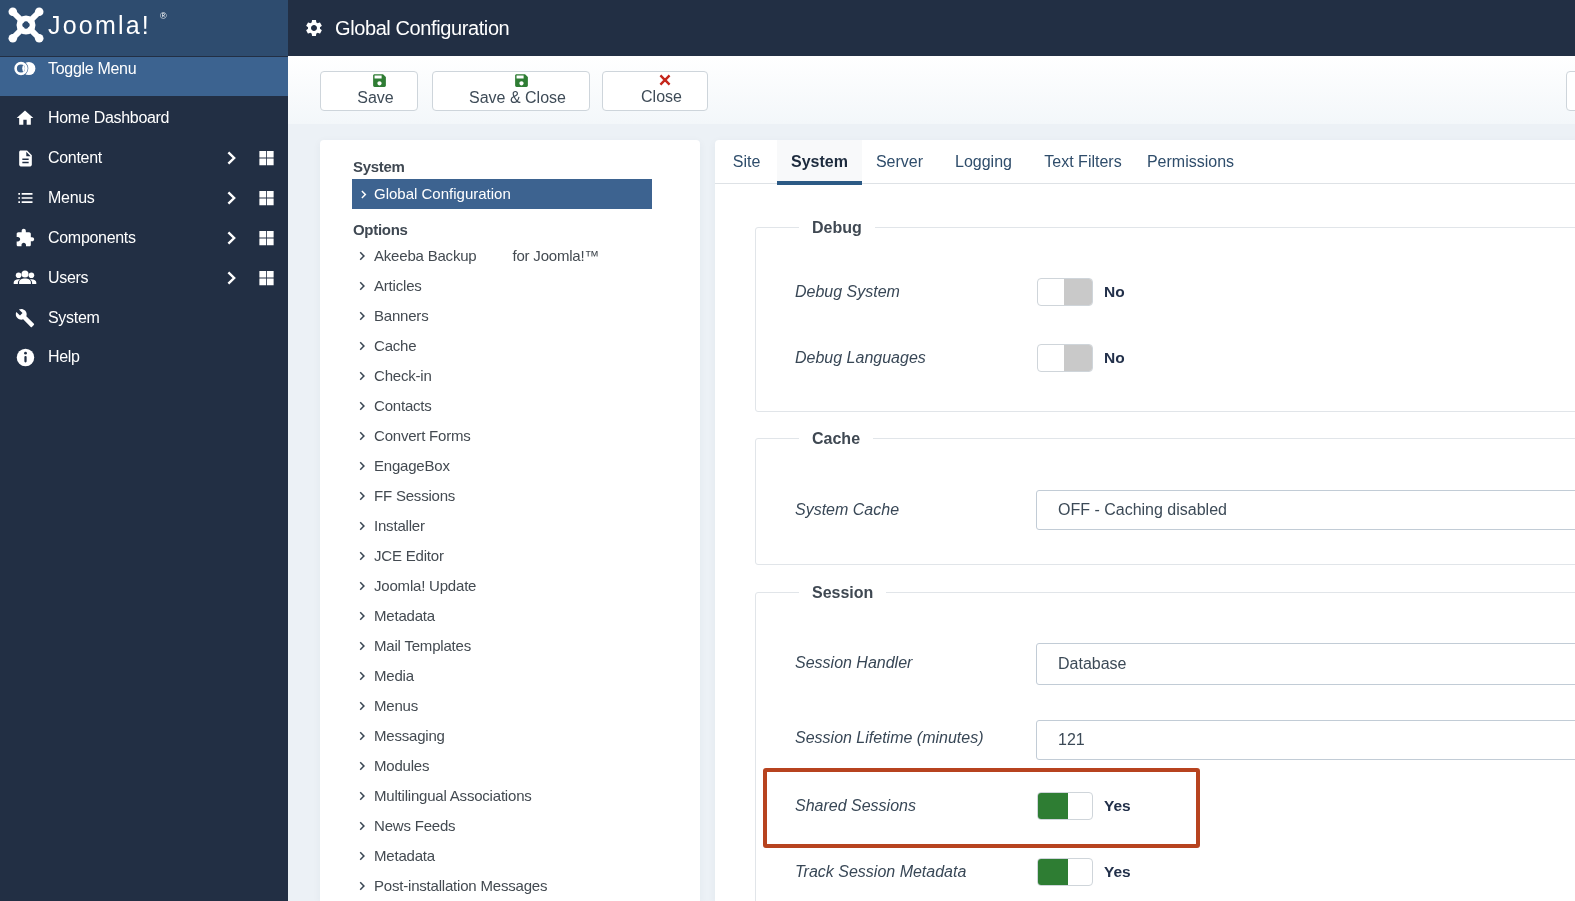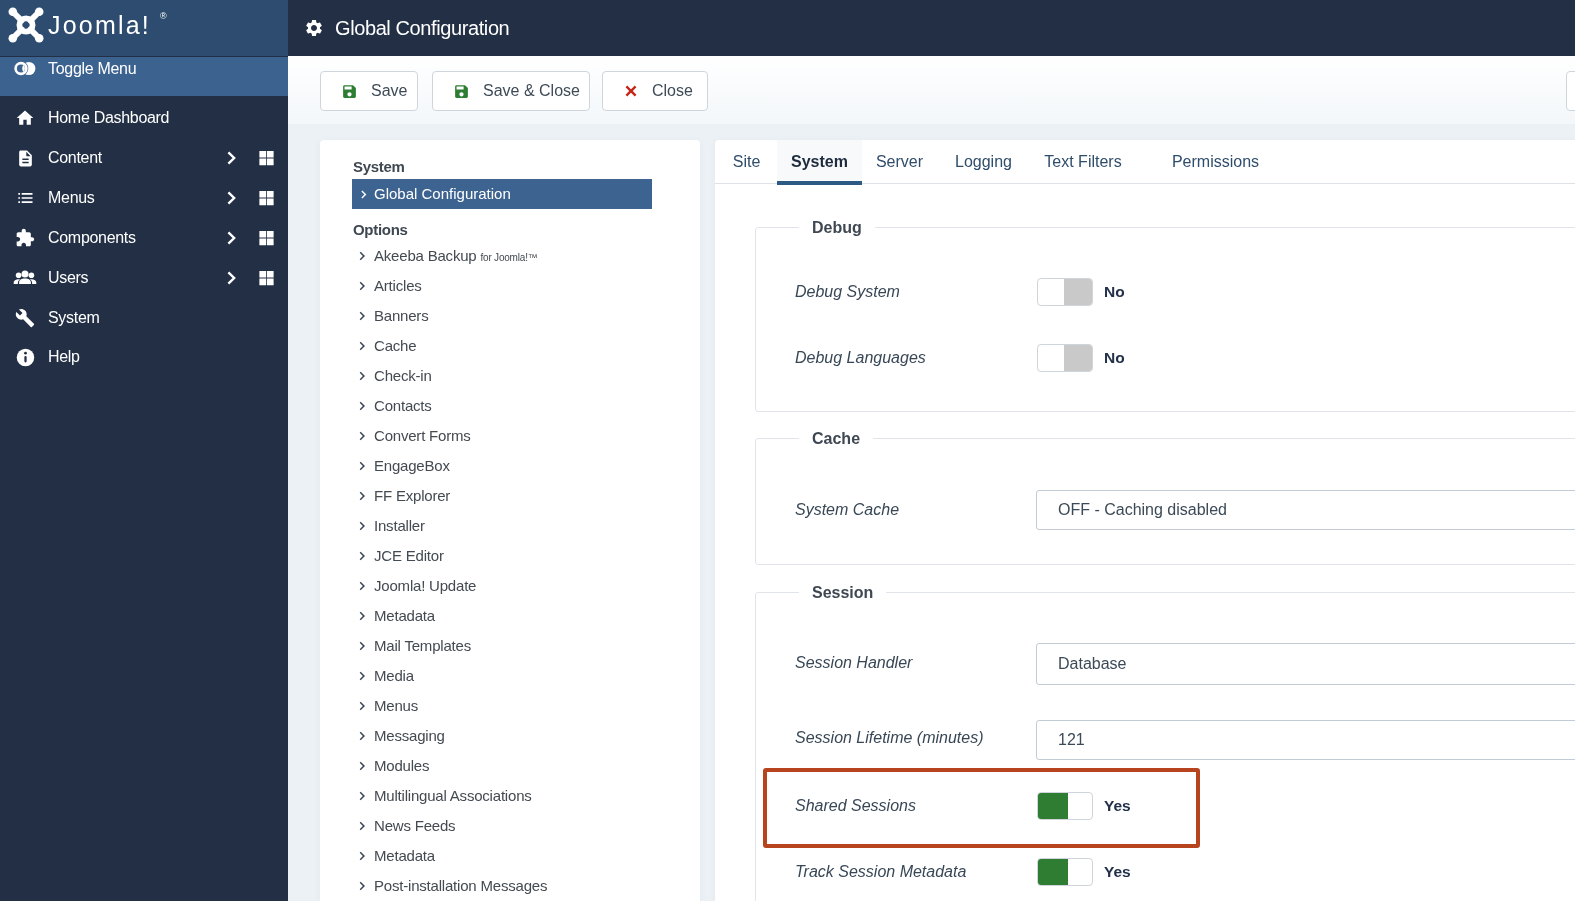--- a/index.html
+++ b/index.html
@@ -16,37 +16,37 @@
   #sidebar { left:0; top:56px; width:288px; height:845px; background:#222f44; }
   #togglemenu { position:absolute; left:0; top:1px; width:288px; height:39px; background:#3c6390; }
   .mitem { position:absolute; left:0; width:288px; height:40px; color:#fff; font-size:16px; letter-spacing:-0.3px; }
   .mitem .txt { position:absolute; left:48px; top:50%; transform:translateY(-50%); }
   .micon { position:absolute; left:13px; top:50%; transform:translateY(-50%); width:24px; height:24px; display:flex; align-items:center; justify-content:center; }
   .mchev { position:absolute; left:222px; top:50%; transform:translateY(-50%); width:18px; height:18px; }
   .mgrid { position:absolute; left:257px; top:50%; transform:translateY(-50%); width:19px; height:19px; }
 
   
   #toolbar { left:288px; top:56px; width:1287px; height:68px; background:linear-gradient(#ffffff, #f3f7fa); }
-  .tbtn { position:absolute; top:15px; height:40px; background:#fff; border:1px solid #ced5db; border-radius:4px; color:#3e4b57; font-size:16px; display:flex; align-items:center; }
+  .tbtn { position:absolute; top:15px; height:40px; background:#fff; border:1px solid #ced5db; border-radius:4px; color:#3e4b57; font-size:16px; display:flex; align-items:center;flex-direction:column; }
   .tbtn svg { margin-left:20px; }
   .tbtn .lbl { margin-left:13px; }
 
   
   #leftcard { left:320px; top:140px; width:380px; height:761px; background:#fff; border-radius:4px 4px 0 0; box-shadow:0 2px 8px rgba(30,50,80,0.05); }
   #maincard { left:715px; top:140px; width:1275px; height:761px; background:#fff; border-radius:4px 4px 0 0; box-shadow:0 2px 8px rgba(30,50,80,0.05); }
 
   
   .lp-h { position:absolute; left:33px; font-size:15px; font-weight:bold; color:#3f4852; line-height:20px; letter-spacing:-0.3px; }
   #lp-sel { position:absolute; left:32px; top:39px; width:300px; height:30px; background:#3d6390; color:#fff; font-size:15px; line-height:30px; }
   #lp-sel .txt { margin-left:22px; }
   #lp-sel svg { position:absolute; left:5px; top:8px; }
   .opt { position:absolute; left:32px; width:340px; height:30px; font-size:15px; color:#434a51; line-height:30px; letter-spacing:-0.2px; }
   .opt .txt { margin-left:22px; }
   .opt svg { position:absolute; left:3px; top:7px; }
-  .opt small { font-size:10px; }
+  .opt small { font-size:15px;margin-left:32px; }
 
   
   #tabs { position:absolute; left:0px; top:0px; width:1275px; height:44px; border-bottom:1px solid #dee2e6; }
   .tab { position:absolute; top:0; height:43px; line-height:43px; font-size:16px; color:#2f4d6b; text-align:center; }
   #tab-active { background:#f8f9fa; border-bottom:4px solid #2c5a85; height:45px; line-height:44px; color:#1d2b3d; font-weight:bold; }
 
   
   .fs { position:absolute; left:40px; width:1210px; border:1px solid #e1e5e9; border-radius:3px; background:#fff; }
   .fs .legend { position:absolute; top:-11px; left:43px; background:#fff; padding:0 13px; font-size:16px; font-weight:bold; color:#3f4852; line-height:21px; }
   .flabel { position:absolute; left:39px; font-size:16px; color:#384756; line-height:20px;font-style:italic; }
@@ -236,21 +236,21 @@
         <path d="M8.6 5.6 7 7.2l4.8 4.8L7 16.8l1.6 1.6 6.4-6.4z"></path>
       </svg><span class="txt">Contacts</span></div>
     <div class="opt" style="top:281px"><svg width="16" height="16" viewBox="0 0 24 24" fill="#3a4754">
         <path d="M8.6 5.6 7 7.2l4.8 4.8L7 16.8l1.6 1.6 6.4-6.4z"></path>
       </svg><span class="txt">Convert Forms</span></div>
     <div class="opt" style="top:311px"><svg width="16" height="16" viewBox="0 0 24 24" fill="#3a4754">
         <path d="M8.6 5.6 7 7.2l4.8 4.8L7 16.8l1.6 1.6 6.4-6.4z"></path>
       </svg><span class="txt">EngageBox</span></div>
     <div class="opt" style="top:341px"><svg width="16" height="16" viewBox="0 0 24 24" fill="#3a4754">
         <path d="M8.6 5.6 7 7.2l4.8 4.8L7 16.8l1.6 1.6 6.4-6.4z"></path>
-      </svg><span class="txt">FF Explorer</span></div>
+      </svg><span class="txt">FF Sessions</span></div>
     <div class="opt" style="top:371px"><svg width="16" height="16" viewBox="0 0 24 24" fill="#3a4754">
         <path d="M8.6 5.6 7 7.2l4.8 4.8L7 16.8l1.6 1.6 6.4-6.4z"></path>
       </svg><span class="txt">Installer</span></div>
     <div class="opt" style="top:401px"><svg width="16" height="16" viewBox="0 0 24 24" fill="#3a4754">
         <path d="M8.6 5.6 7 7.2l4.8 4.8L7 16.8l1.6 1.6 6.4-6.4z"></path>
       </svg><span class="txt">JCE Editor</span></div>
     <div class="opt" style="top:431px"><svg width="16" height="16" viewBox="0 0 24 24" fill="#3a4754">
         <path d="M8.6 5.6 7 7.2l4.8 4.8L7 16.8l1.6 1.6 6.4-6.4z"></path>
       </svg><span class="txt">Joomla! Update</span></div>
     <div class="opt" style="top:461px"><svg width="16" height="16" viewBox="0 0 24 24" fill="#3a4754">
@@ -285,21 +285,21 @@
       </svg><span class="txt">Post-installation Messages</span></div>
   </div>
 
   <div class="abs" id="maincard">
     <div id="tabs">
       <div class="tab" style="left:1px;width:61px">Site</div>
       <div class="tab" id="tab-active" style="left:62px;width:85px">System</div>
       <div class="tab" style="left:147px;width:75px">Server</div>
       <div class="tab" style="left:226px;width:85px">Logging</div>
       <div class="tab" style="left:319px;width:98px">Text Filters</div>
-      <div class="tab" style="left:448px;width:105px">Permissions</div>
+      <div class="tab" style="left:423px;width:105px">Permissions</div>
     </div>
 
     <div class="fs" id="fs-debug" style="top:87px;height:185px">
       <span class="legend">Debug</span>
       <div class="flabel" style="top:54px">Debug System</div>
       <div class="toggle off" style="top:50px"></div>
       <div class="tstate" style="top:54px">No</div>
       <div class="flabel" style="top:120px">Debug Languages</div>
       <div class="toggle off" style="top:116px"></div>
       <div class="tstate" style="top:120px">No</div>

